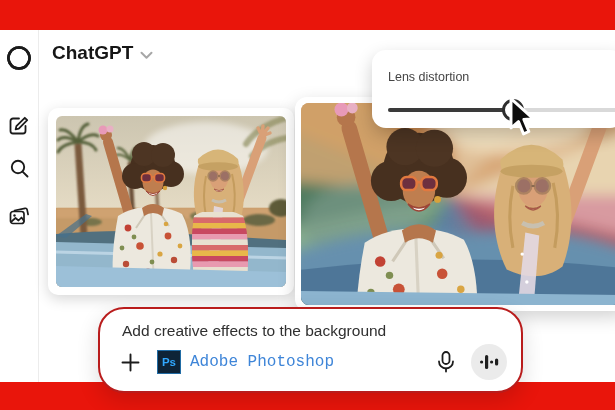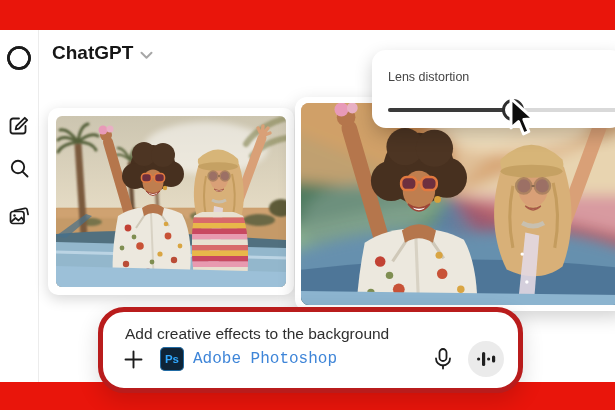--- a/index.html
+++ b/index.html
@@ -39,25 +39,25 @@
   .lens-label{font-size:12.5px;color:#454545;}
   .slider{position:relative;margin-top:14px;height:24px;}
   .track{position:absolute;left:0;right:0;top:10px;height:4px;border-radius:2px;background:#d9d9d9;}
   .track-fill{position:absolute;left:0;top:10px;height:4px;border-radius:2px;background:#3a3a3a;width:53%;}
   .thumb{position:absolute;left:53%;top:1px;width:22px;height:22px;margin-left:-11px;border-radius:50%;
          background:#fff;border:3px solid #2e2e2e;box-sizing:border-box;}
   .cursor{position:absolute;left:506px;top:96px;z-index:7;}
 
   
   .composer{position:absolute;left:98px;top:307px;width:425px;height:86px;background:#fff;border-radius:26px;
-            box-shadow:0 8px 22px rgba(0,0,0,.14);border:5px solid #b91c1c;box-sizing:border-box;z-index:6;}
+            box-shadow:0 8px 22px rgba(0,0,0,.14);border:2px solid #b91c1c;box-sizing:border-box;z-index:6;}
   .prompt{position:absolute;left:22px;top:13px;font-size:15.5px;color:#2f2f2f;}
   .comp-row{position:absolute;left:20px;right:14px;bottom:11px;display:flex;align-items:center;}
   .plus{color:#1c1c1c;display:flex;}
-  .ps-badge{width:24px;height:24px;margin-left:16px;border-radius:5px;background:#0E2438;color:#31A8FF;
+  .ps-badge{width:24px;height:24px;margin-left:16px;border-radius:0;background:#0E2438;color:#31A8FF;
             font-size:11.5px;font-weight:bold;display:flex;align-items:center;justify-content:center;
             box-shadow:inset 0 0 0 1px rgba(49,168,255,.55);}
   .tool-name{margin-left:9px;font-size:16px;color:#3E85D8;font-family:Liberation Mono, monospace;}
   .spacer{flex:1;}
   .mic{color:#1c1c1c;display:flex;margin-right:14px;}
   .voice-circle{width:36px;height:36px;border-radius:50%;background:#ebebeb;display:flex;
                 align-items:center;justify-content:center;color:#1f1f1f;}
 </style>
 </head>
 <body>

